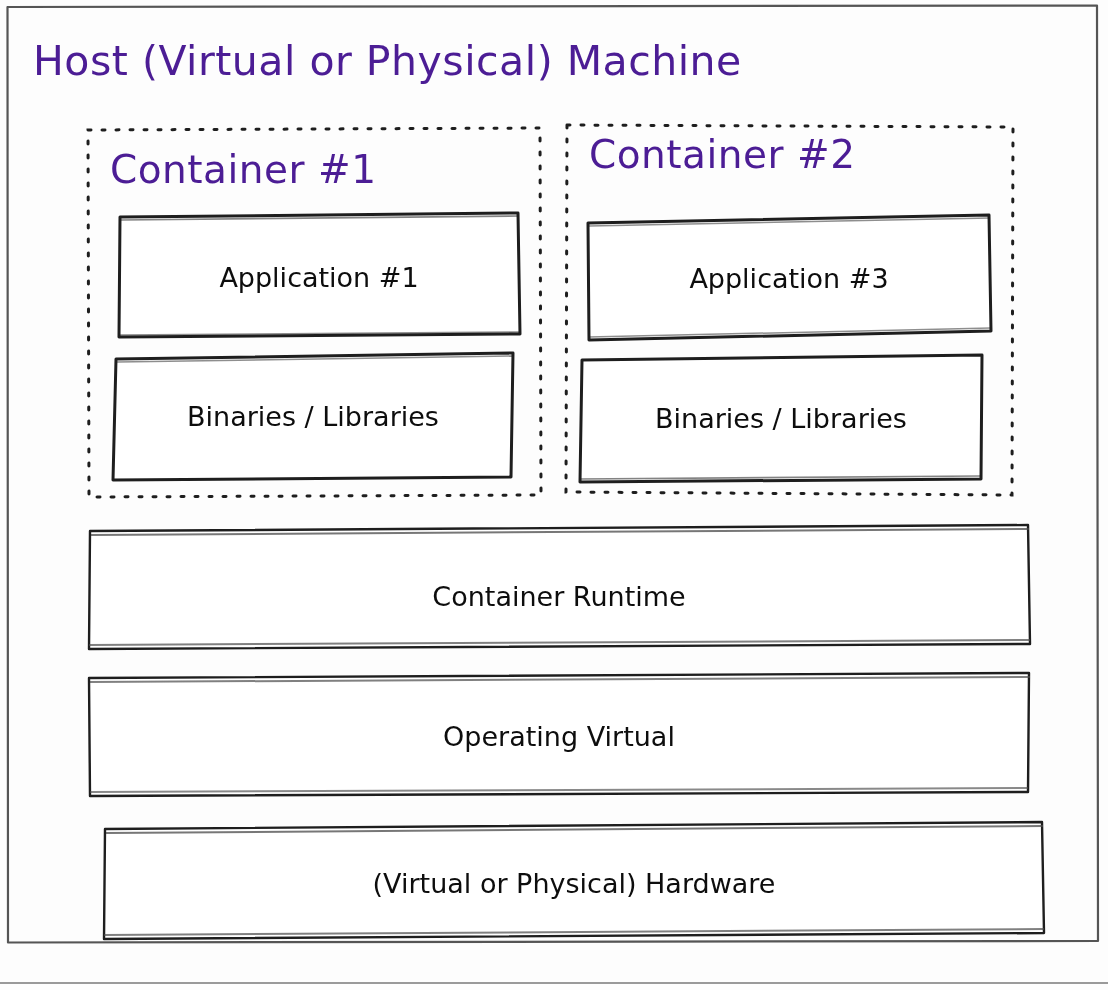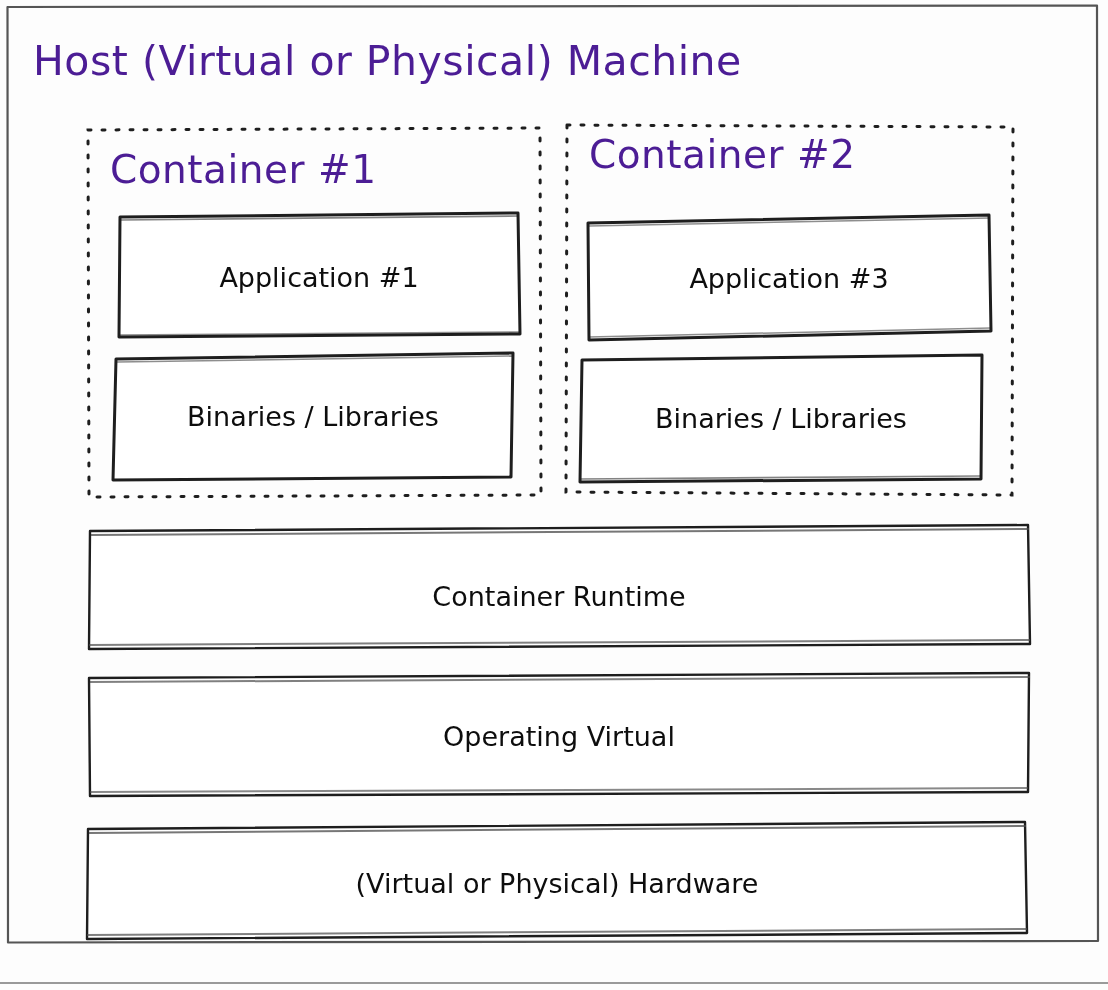--- a/index.html
+++ b/index.html
@@ -147,21 +147,21 @@
 
   <div class="sk-box" style="left:86px; top:671px; width:946px; height:128px;">
     <svg viewBox="0 0 946 128" preserveAspectRatio="none" aria-hidden="true">
       <path d="M 3 7 L 943 2 L 942 121 L 4 125 Z" fill="#ffffff" stroke="#1e1e1e" stroke-width="2.4" stroke-linecap="round" stroke-linejoin="round"></path>
       <path d="M 3 7 L 943 2" fill="none" stroke="#4a4a4a" stroke-width="2" opacity="0.7" transform="translate(1,4)"></path>
       <path d="M 4 125 L 942 121" fill="none" stroke="#4a4a4a" stroke-width="2" opacity="0.65" transform="translate(0,-4)"></path>
     </svg>
     <div class="sk-label t-bar" style="top:50px;">Operating Virtual</div>
   </div>
 
-  <div class="sk-box" style="left:84px; top:820px; width:946px; height:122px;">
+  <div class="sk-box" style="left:101px; top:820px; width:946px; height:122px;">
     <svg viewBox="0 0 946 122" preserveAspectRatio="none" aria-hidden="true">
       <path d="M 4 9 L 941 2 L 943 113 L 3 119 Z" fill="#ffffff" stroke="#1e1e1e" stroke-width="2.4" stroke-linecap="round" stroke-linejoin="round"></path>
       <path d="M 4 9 L 941 2" fill="none" stroke="#4a4a4a" stroke-width="2" opacity="0.75" transform="translate(1,4)"></path>
       <path d="M 3 119 L 943 113" fill="none" stroke="#4a4a4a" stroke-width="2" opacity="0.7" transform="translate(0,-4)"></path>
     </svg>
     <div class="sk-label t-bar" style="top:48px;">(Virtual or Physical) Hardware</div>
   </div>
 
   <div class="bottom-rule" style="top:982px;"></div>
 

